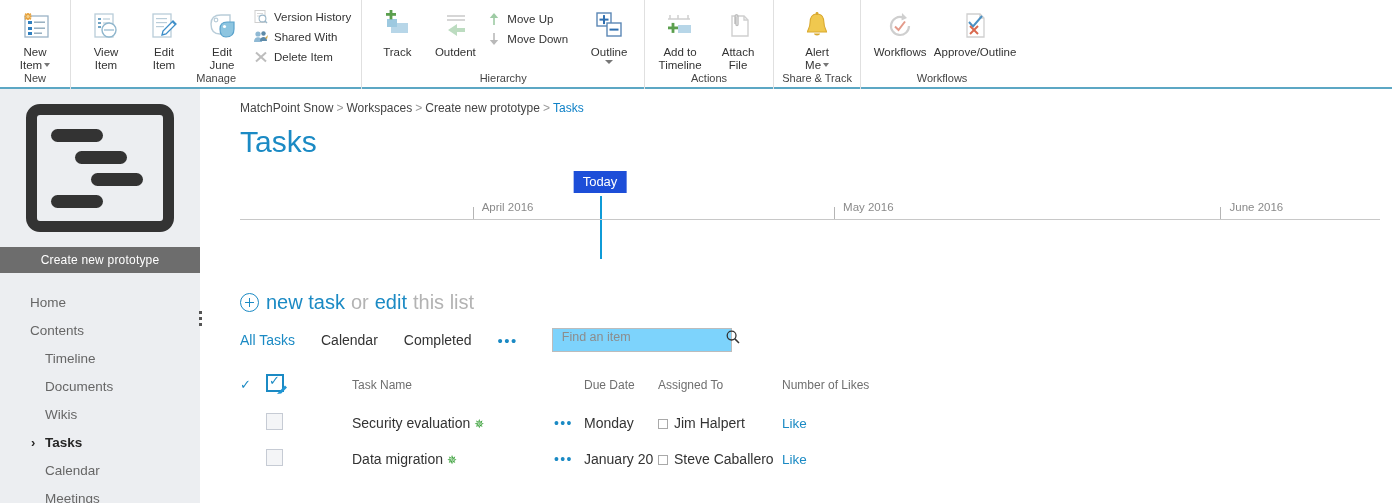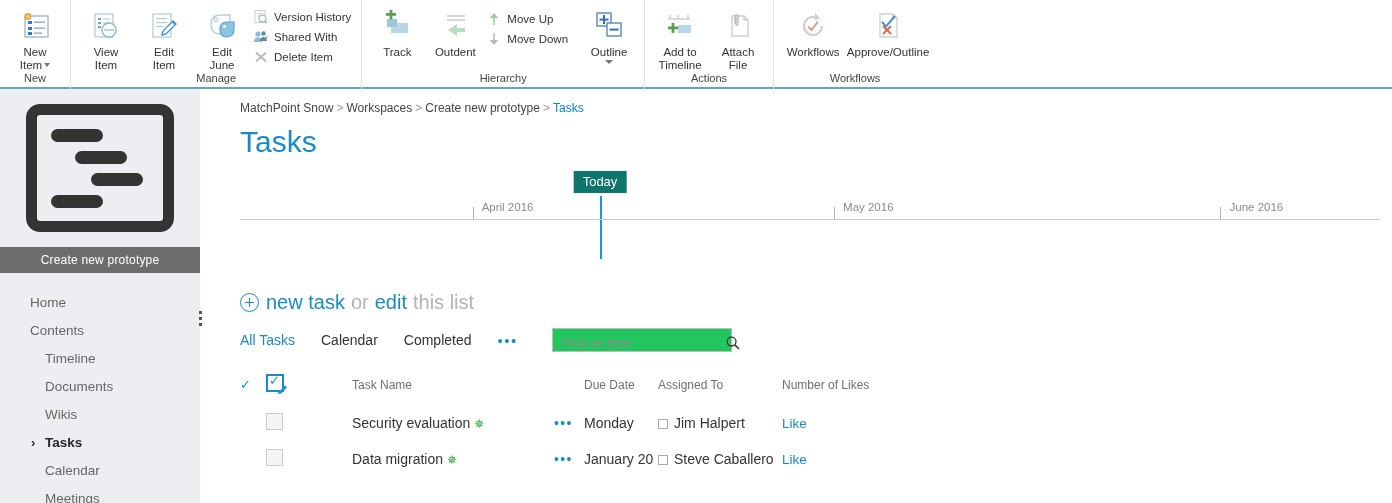--- a/index.html
+++ b/index.html
@@ -97,21 +97,21 @@
   .main { flex: 1; padding: 10px 12px 0 40px; position: relative; }
   .crumb { font-size: 12px; color: #444; padding-top: 2px; }
   .crumb a { color: #444; text-decoration: none; cursor: pointer; }
   .crumb a.last { color: #0f81c7; }
   .crumb .sep { color: #999; padding: 0 3px; }
   .page-title { font-size: 30px; color: #1b8ac4; font-weight: normal; margin-top: 10px; line-height: 34px; }
 
   
   .timeline { position: relative; margin-top: 12px; height: 78px; width: 1140px; }
   .today-badge {
-    position: absolute; left: 360px; top: 0; background: #0f766e; color: #fff;
+    position: absolute; left: 360px; top: 0; background: #1d4ed8; color: #fff;
     font-size: 13px; padding: 3px 9px 4px 9px; transform: translateX(-50%);
     cursor: pointer;
   }
   .today-line { position: absolute; left: 360px; top: 25px; width: 2px; height: 63px; background: #0f9bd7; }
   .tl-axis { position: absolute; left: 0; top: 48px; width: 100%; height: 1px; background: #c8c8c8; }
   .tick { position: absolute; top: 36px; width: 1px; height: 12px; background: #b5b5b5; }
   .tick-lbl { position: absolute; top: 30px; font-size: 11.5px; color: #8a8a8a; white-space: nowrap; }
   .tl-band {
     position: absolute; left: 0; top: 49px; width: 100%; height: 30px;
     border: 1px solid #9a9a9a; background: #fff;
@@ -131,22 +131,22 @@
   .plus-circle::before { left: 3.5px; top: 7.6px; width: 9px; height: 1.8px; }
   .plus-circle::after  { top: 3.5px; left: 7.6px; height: 9px; width: 1.8px; }
   .lnk { color: #1b8ac4; cursor: pointer; }
 
   
   .viewbar { margin-top: 14px; display: flex; align-items: center; }
   .view-tab { font-size: 14px; color: #333; margin-right: 26px; cursor: pointer; }
   .view-tab.active { color: #1b8ac4; }
   .view-ell { color: #1b8ac4; letter-spacing: 1.5px; font-size: 15px; cursor: pointer; margin-right: 28px; }
   .search-box {
-    width: 180px; height: 24px; border: 1px solid #bcbcbc; background: #22c55e;
-    display: flex; align-items: flex-end; padding: 0 4px 0 7px; margin-left: 6px;
+    width: 180px; height: 24px; border: 1px solid #bcbcbc; background: #7dd3fc;
+    display: flex; align-items: flex-start; padding: 0 4px 0 7px; margin-left: 6px;
   }
   .search-box input {
     border: none; outline: none; flex: 1; font-size: 12.5px; color: #333;
     font-family: "Liberation Sans", sans-serif; background: transparent;
   }
   .search-box input::placeholder { color: #8c8c8c; }
 
   
   table.tasks { margin-top: 22px; border-collapse: collapse; width: 660px; }
   table.tasks th {
@@ -398,20 +398,35 @@
             <path d="M22 6 L22 10 L26 10" fill="none" stroke="#cfcfcf" stroke-width="1.4"></path>
             <path d="M13 14 L13 6.5 C13 4 16 4 16 6.5 L16 14.5 C16 16 14 16 14 14.5 L14 7" fill="none" stroke="#bdbdbd" stroke-width="1.4"></path>
           </svg>
         </span>
         <span class="tx"><span>Attach</span><br><span>File</span></span>
       </div>
     </div>
     <div class="rb-label">Actions</div>
   </div>
 
+  <div class="rb-group">
+    <div class="rb-body">
+      <div class="rb-big" style="width:74px;">
+        <span class="ic">
+          <svg width="32" height="32" viewBox="0 0 32 32">
+            <path d="M16 4 C11 4 9 8 9 13 C9 18 6.5 20 6.5 22 L25.5 22 C25.5 20 23 18 23 13 C23 8 21 4 16 4 Z" fill="#f0c84f" stroke="#d9a92f" stroke-width="1.1"></path>
+            <rect x="14.6" y="2" width="2.8" height="3" rx="1.2" fill="#d9a92f"></rect>
+            <path d="M13 23.5 C13 26 19 26 19 23.5 Z" fill="#d9a92f"></path>
+          </svg>
+        </span>
+        <span class="tx"><span>Alert</span><br><span>Me</span><span class="caret"></span></span>
+      </div>
+    </div>
+    <div class="rb-label">Share &amp; Track</div>
+  </div>
 
   <div class="rb-group">
     <div class="rb-body">
       <div class="rb-big" style="width:66px;">
         <span class="ic">
           <svg width="32" height="32" viewBox="0 0 32 32">
             <path d="M25 16 A9 9 0 1 1 19 7.5" fill="none" stroke="#cfcfcf" stroke-width="2.2"></path>
             <path d="M18 3 L23 8 L17.5 10.5 Z" fill="#cfcfcf"></path>
             <path d="M11 16.5 L14.5 20 L21 11.5" fill="none" stroke="#e39a8a" stroke-width="2"></path>
           </svg>

